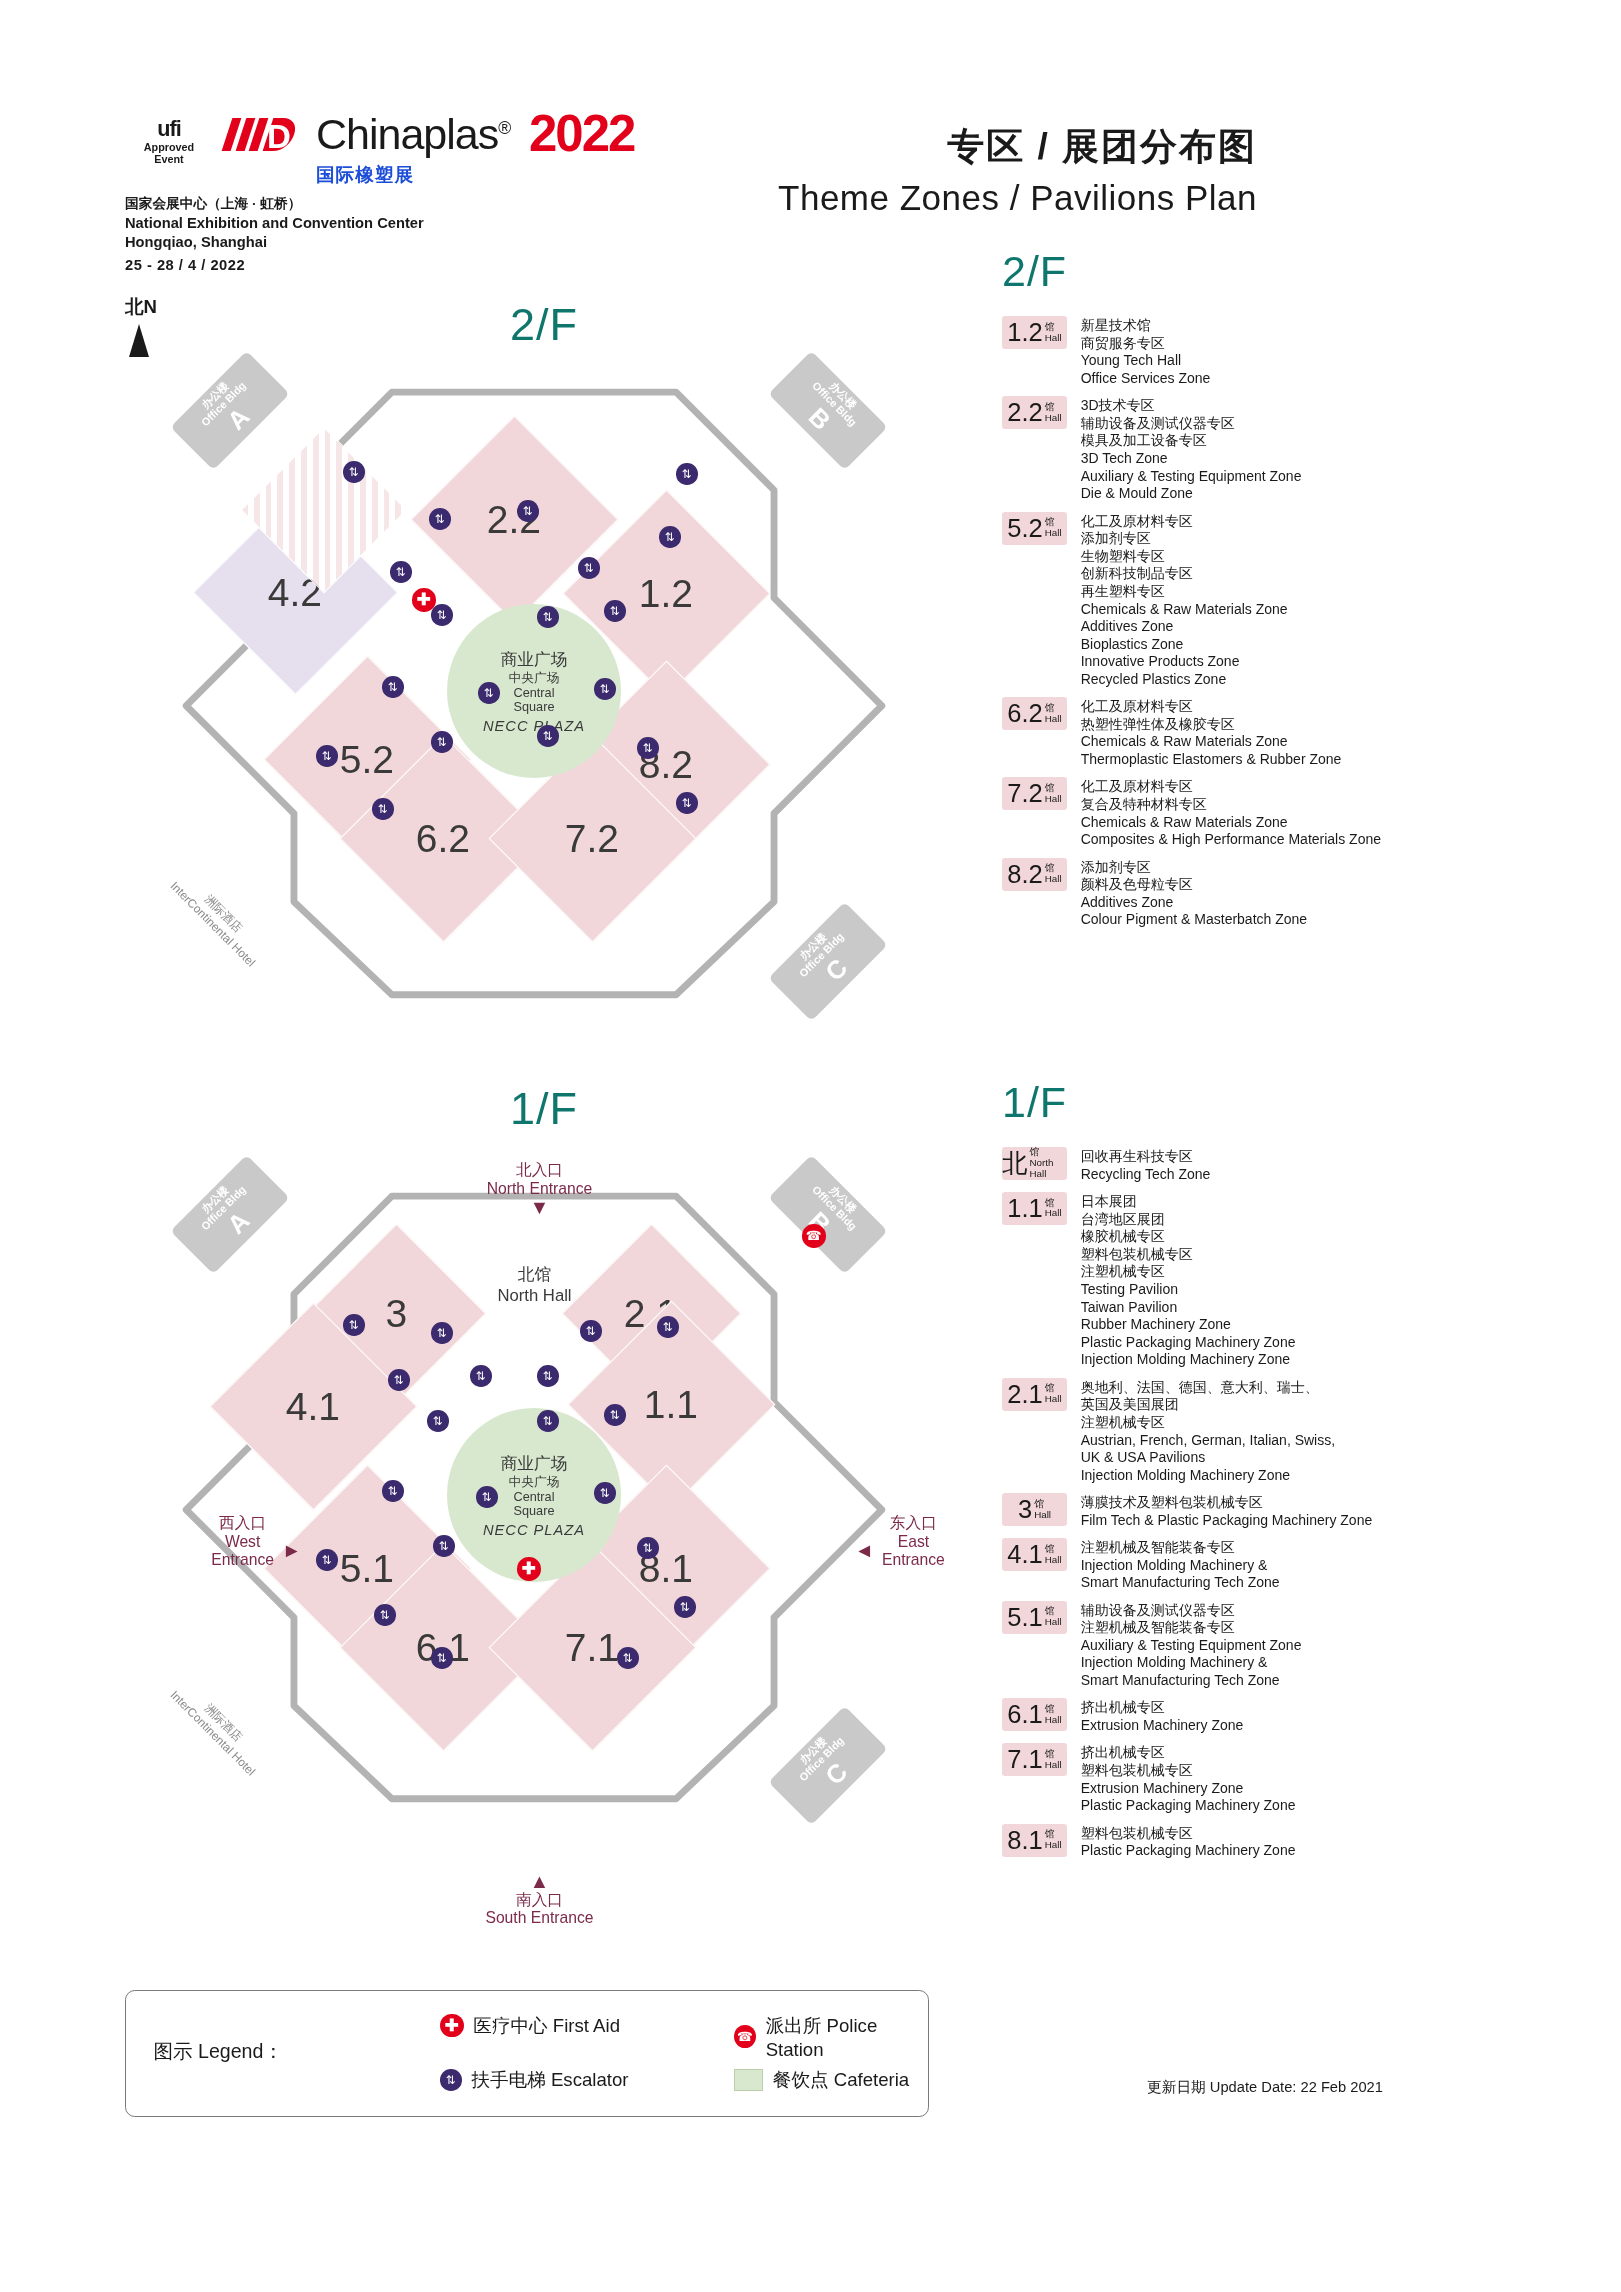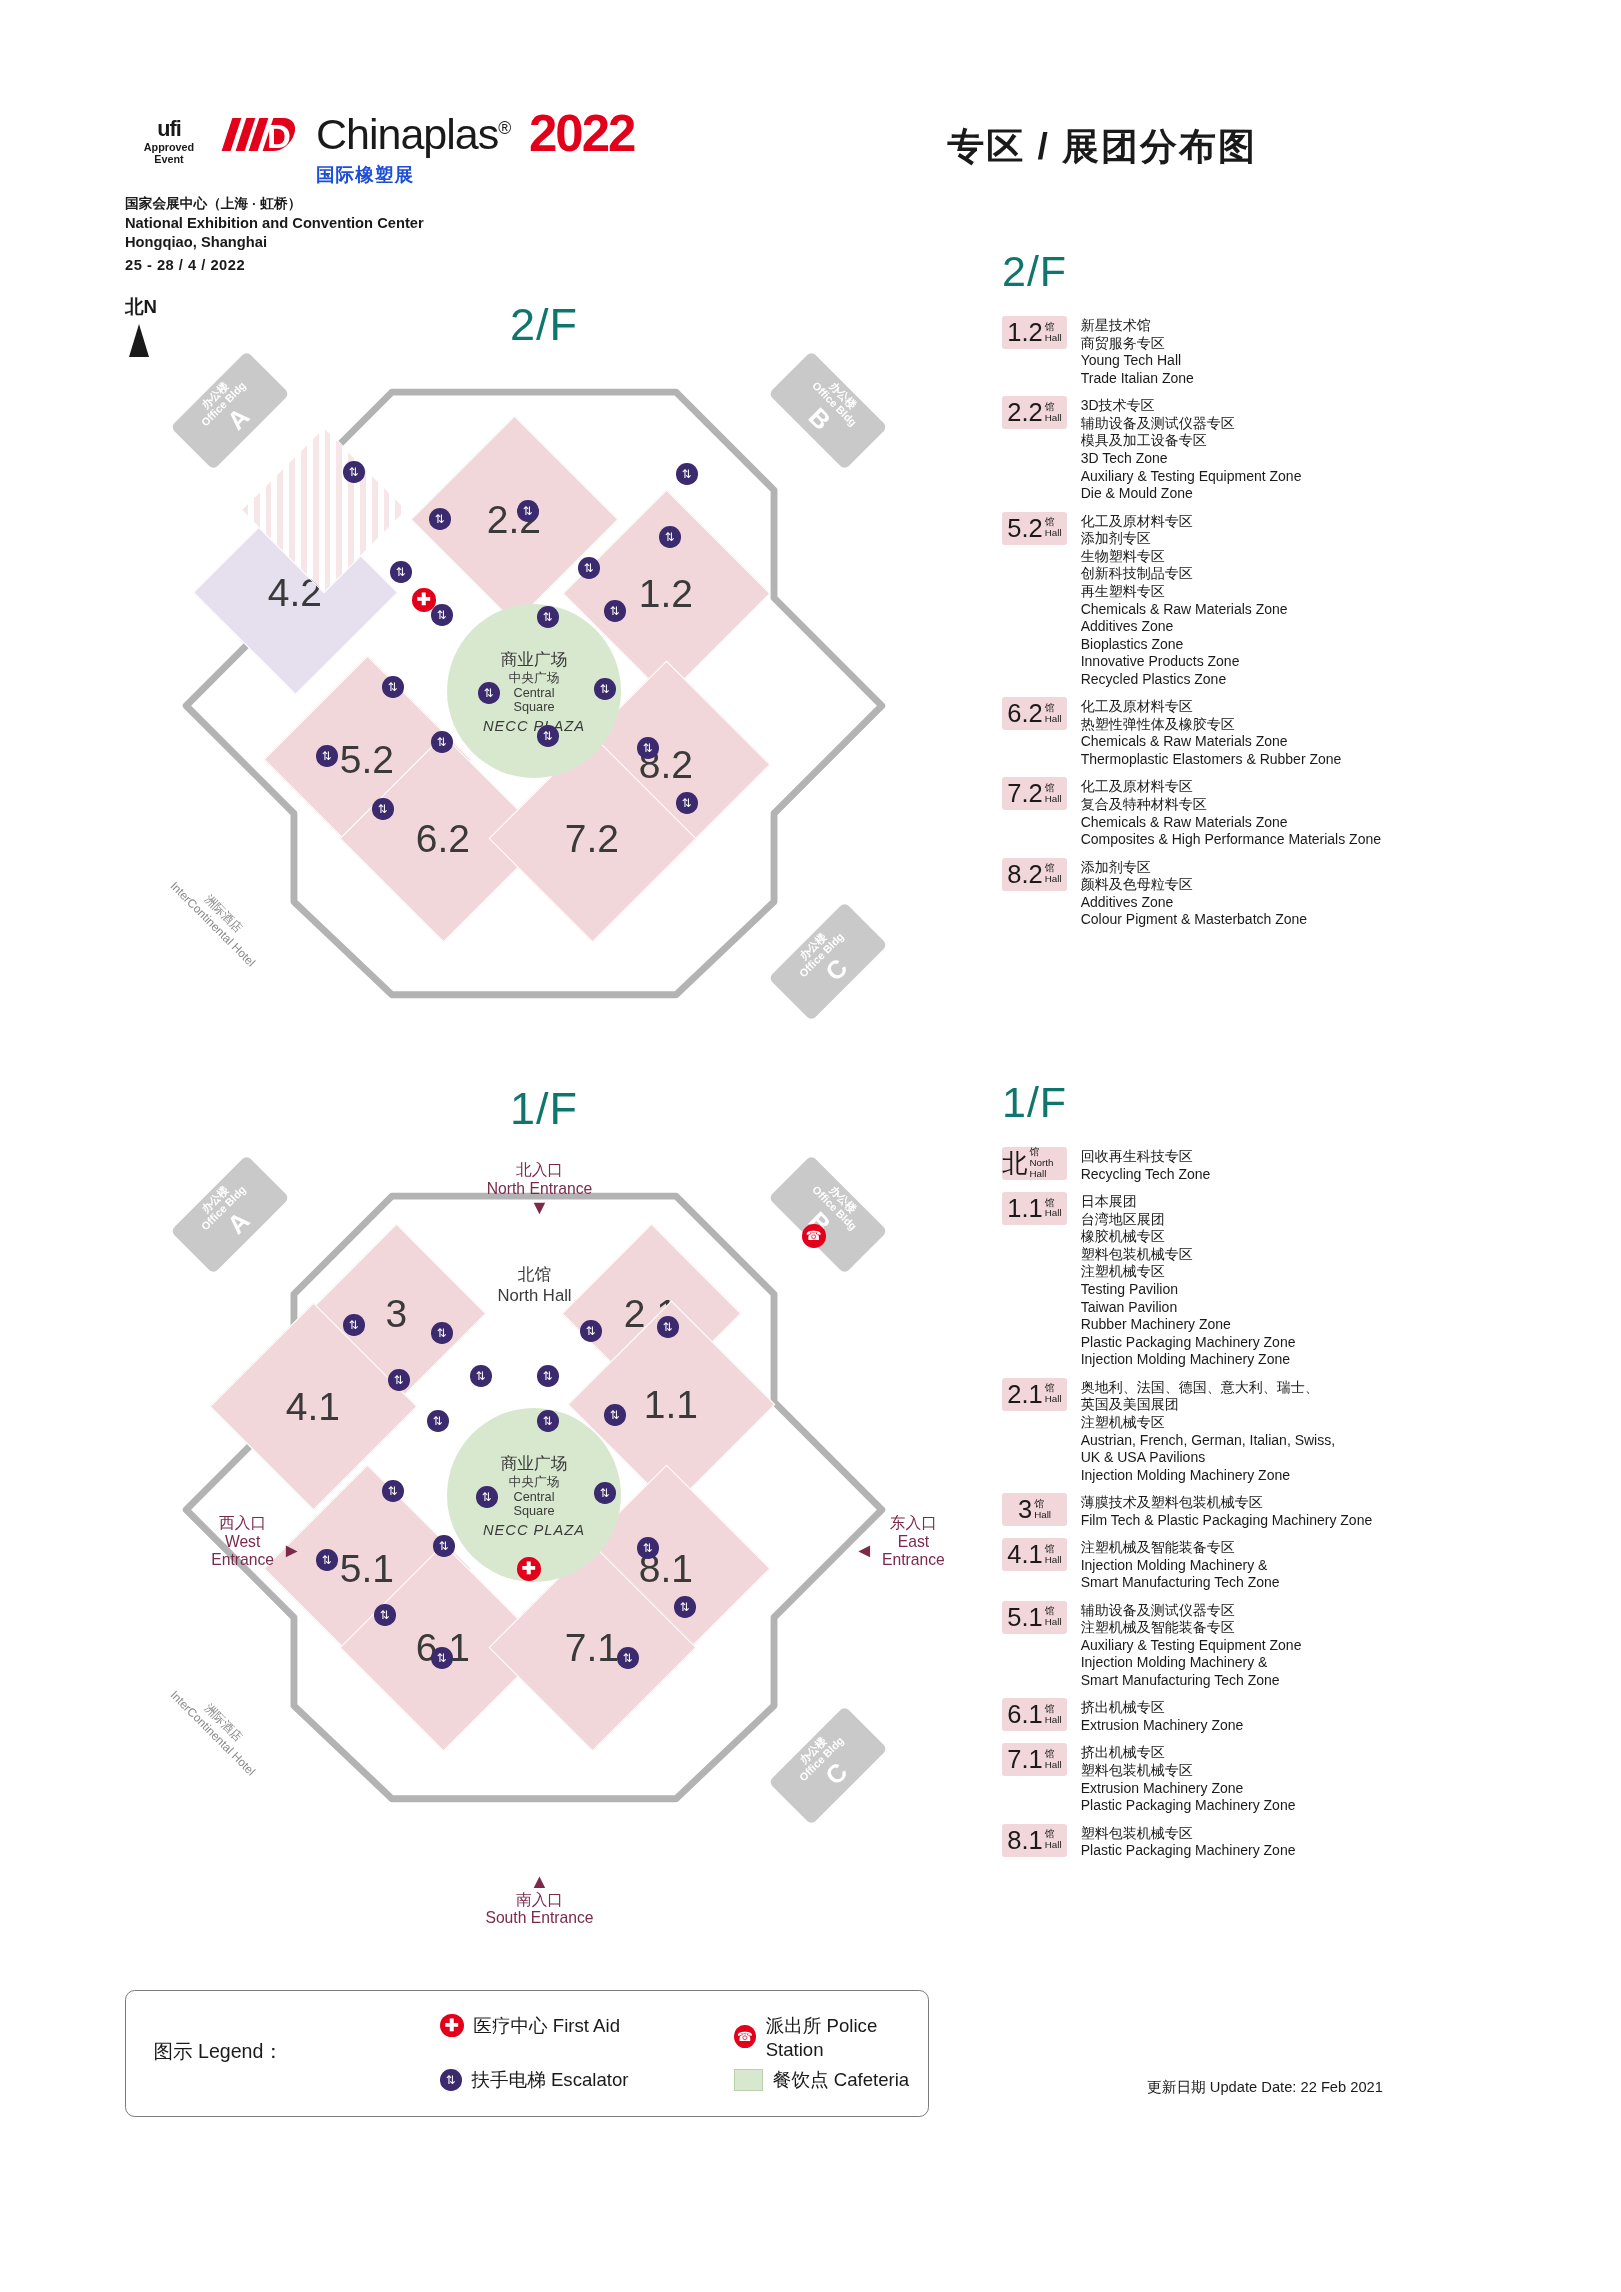--- a/index.html
+++ b/index.html
@@ -143,20 +143,21 @@
     <div class="brand"><span>Chinaplas</span><span class="reg">®</span></div>
     <div class="brand-cn">国际橡塑展</div>
     <div class="year">2022</div>
     <div class="venue">
       <div class="cn">国家会展中心（上海 · 虹桥）</div>
       <div>National Exhibition and Convention Center</div>
       <div>Hongqiao, Shanghai</div>
     </div>
     <div class="dates">25 - 28 / 4 / 2022</div>
     <div class="title-cn">专区 / 展团分布图</div>
+    <div class="title-en">Theme Zones / Pavilions Plan</div>
   </div>
 
   <div class="north">
     <div class="txt">北N</div>
     <div class="arrow"></div>
   </div>
 
   <div class="floor-label l2-map">2/F</div>
   <div class="floor-label l1-map">1/F</div>
   <div class="floor-label l2-list">2/F</div>
@@ -382,21 +383,21 @@
           <span class="bnum">1.2</span>
           <span class="bsub">
             <div>馆</div>
             <div>Hall</div>
           </span>
         </div>
         <div class="texts">
           <div class="cn">新星技术馆</div>
           <div class="cn">商贸服务专区</div>
           <div class="en">Young Tech Hall</div>
-          <div class="en">Trade Italian Zone</div>
+          <div class="en">Office Services Zone</div>
         </div>
       </div>
       <div class="row">
         <div class="badge">
           <span class="bnum">2.2</span>
           <span class="bsub">
             <div>馆</div>
             <div>Hall</div>
           </span>
         </div>

